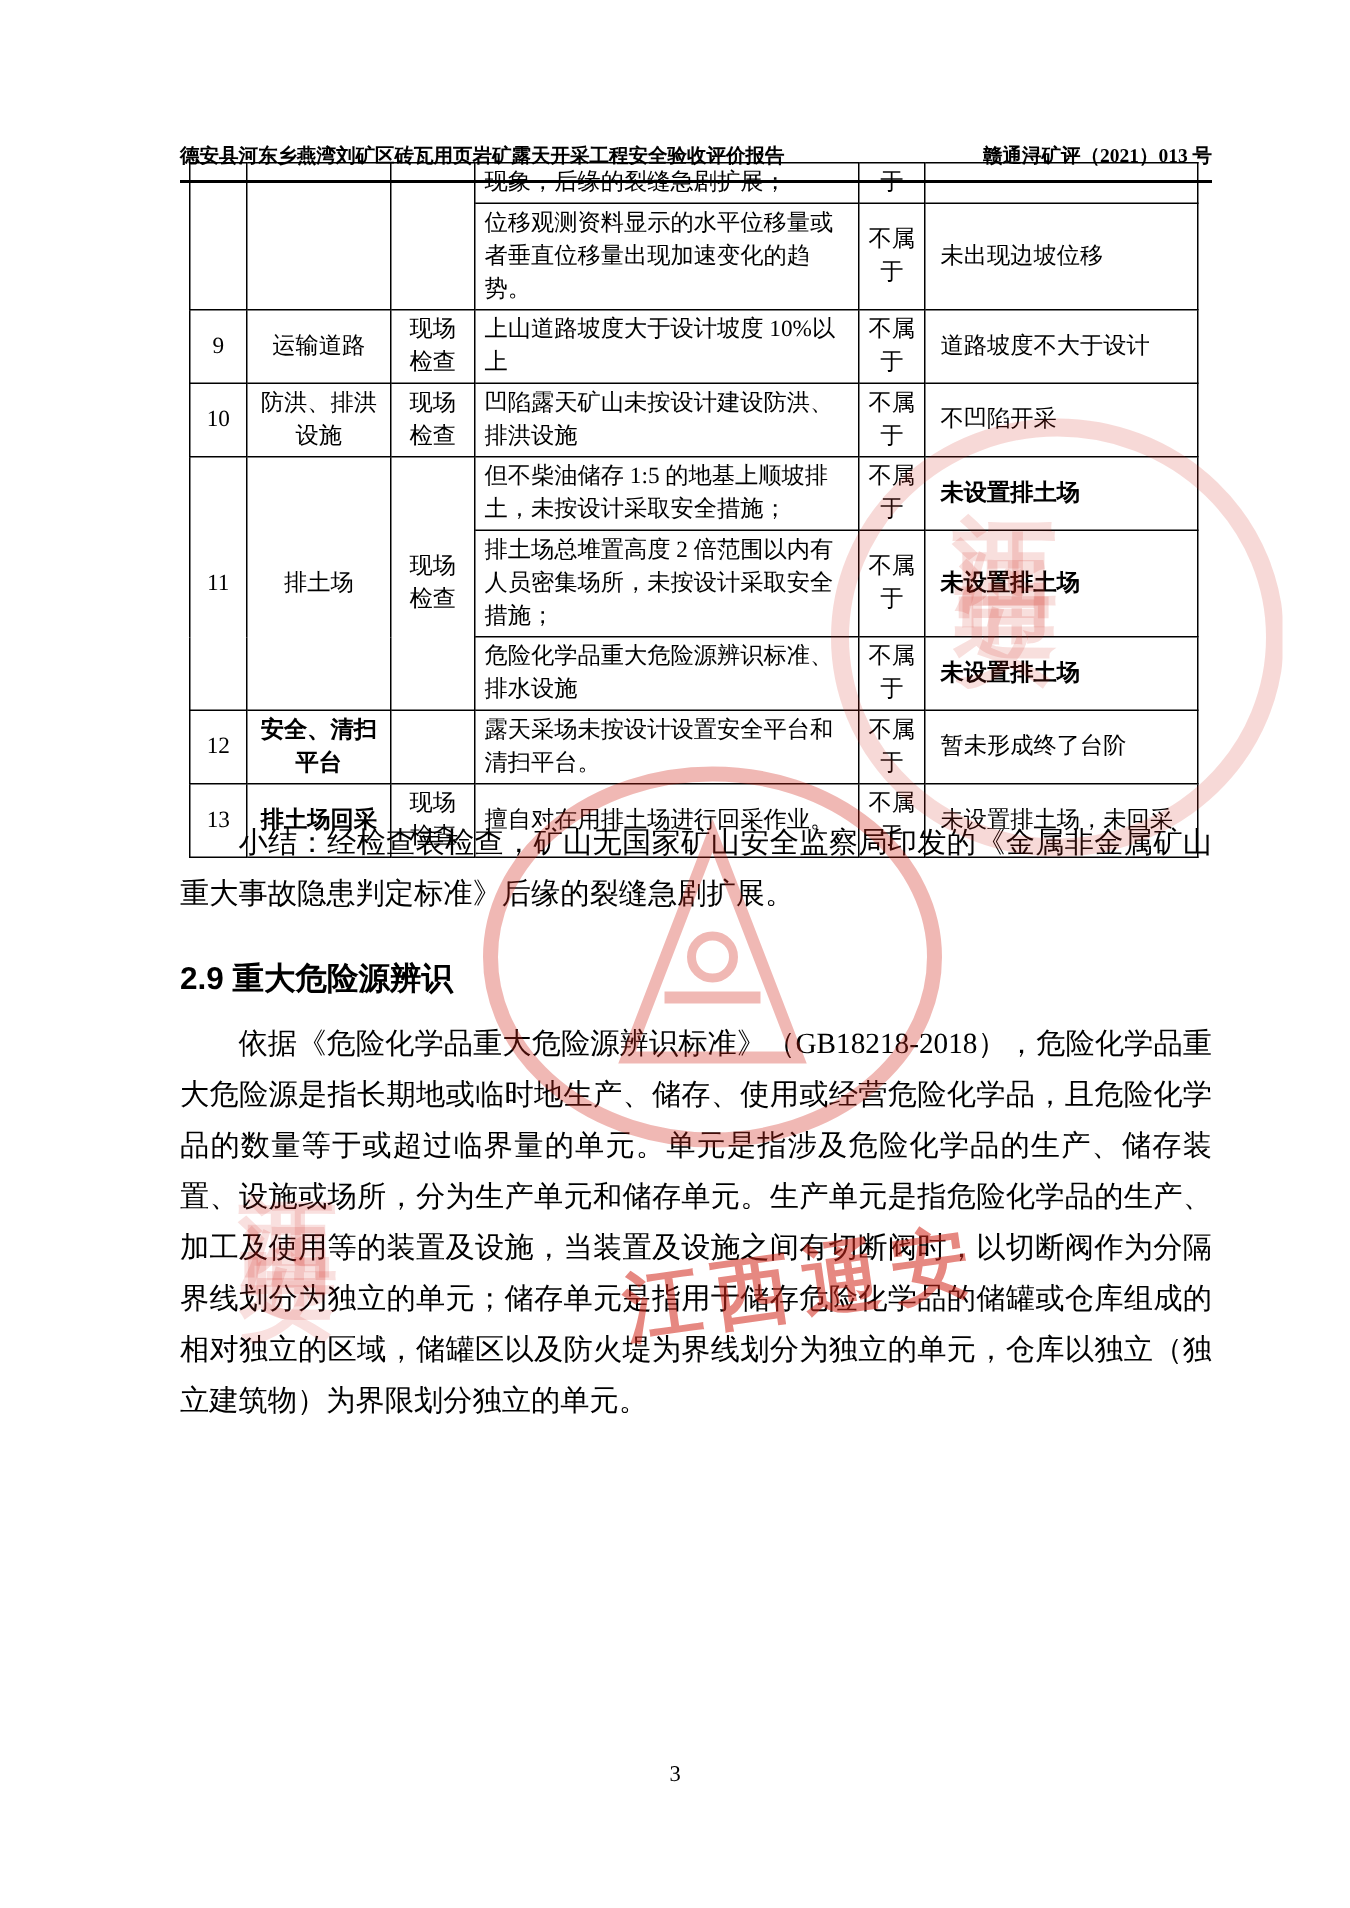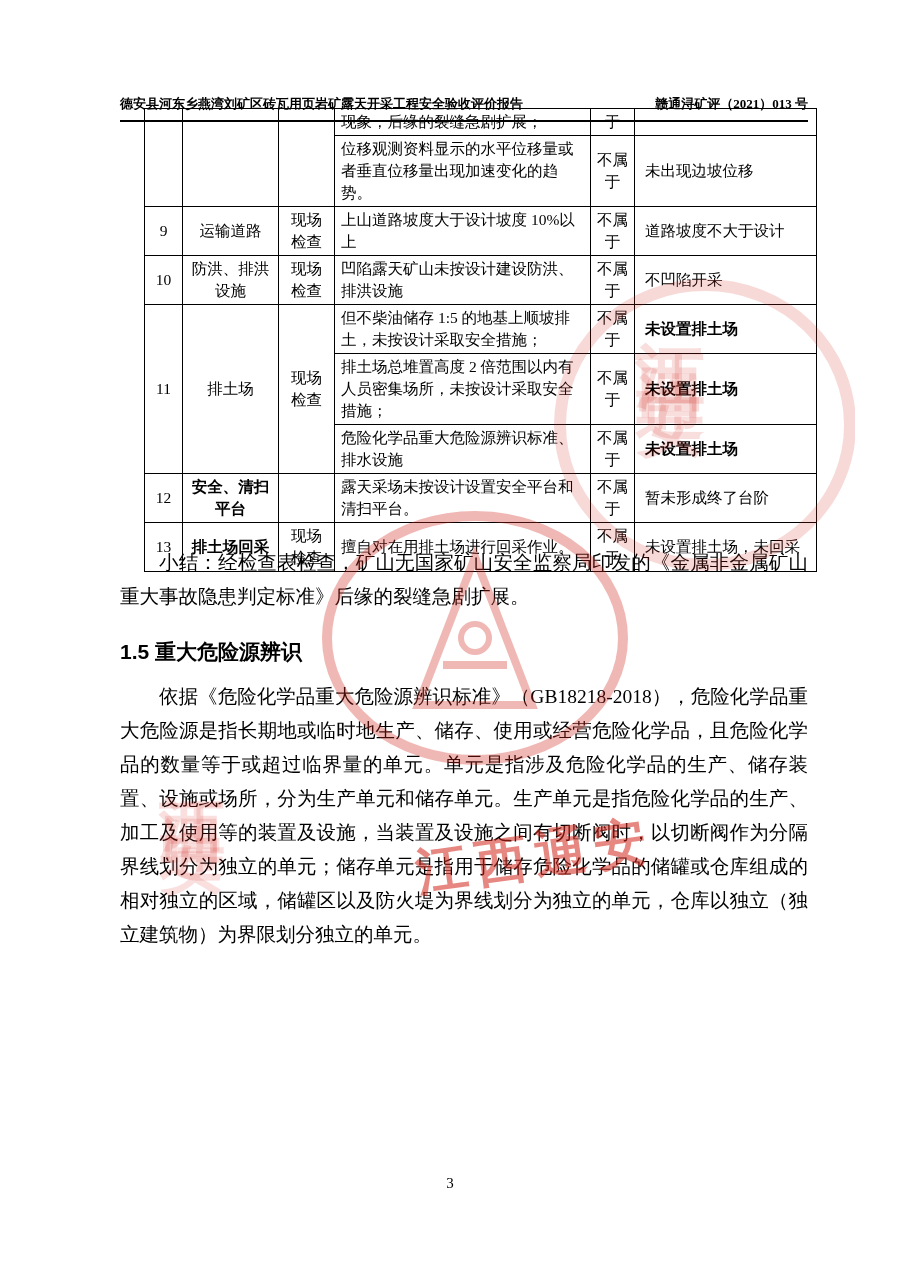--- a/index.html
+++ b/index.html
@@ -13,21 +13,21 @@
   .doc-header {
     position:absolute; top:64px; left:120px; width:688px;
     display:flex; justify-content:space-between; align-items:flex-end;
     font-size:13px; font-weight:bold; line-height:1.3;
     border-bottom:2px solid #000; padding-bottom:7px;
   }
   .doc-header .left  { white-space:nowrap; }
   .doc-header .right { white-space:nowrap;margin-top:32px; }
   
   table.check-table {
-    position:absolute; top:108px; left:144px;
+    position:absolute; top:108px; left:126px;
     border-collapse:collapse; table-layout:fixed; width:672px;
     font-size:15.5px; line-height:1.42;
   }
   .check-table td {
     border:1px solid #000; vertical-align:middle; text-align:center;
     padding:2px 2px; word-break:break-all; overflow:hidden;
   }
   .check-table td.content { text-align:left; padding:2px 6px; }
   .check-table td.method  { padding:2px 6px;margin-left:39px; }
   .check-table td.result  { text-align:left; padding:2px 10px; }
@@ -152,21 +152,21 @@
         <td class="method">现场检查</td>
         <td class="content">擅自对在用排土场进行回采作业。</td>
         <td class="status">不属于</td>
         <td class="result">未设置排土场，未回采</td>
       </tr>
     </tbody>
   </table>
 
   <div class="body-area">
     <p class="para">小结：经检查表检查，矿山无国家矿山安全监察局印发的《金属非金属矿山重大事故隐患判定标准》后缘的裂缝急剧扩展。</p>
-    <h2 class="section-heading">1.5 重大危险源辨识</h2>
+    <h2 class="section-heading">2.9 重大危险源辨识</h2>
     <p class="para">依据《危险化学品重大危险源辨识标准》（GB18218-2018），危险化学品重大危险源是指长期地或临时地生产、储存、使用或经营危险化学品，且危险化学品的数量等于或超过临界量的单元。单元是指涉及危险化学品的生产、储存装置、设施或场所，分为生产单元和储存单元。生产单元是指危险化学品的生产、加工及使用等的装置及设施，当装置及设施之间有切断阀时，以切断阀作为分隔界线划分为独立的单元；储存单元是指用于储存危险化学品的储罐或仓库组成的相对独立的区域，储罐区以及防火堤为界线划分为独立的单元，仓库以独立（独立建筑物）为界限划分独立的单元。</p>
   </div>
 
   <div class="page-number">3</div>
 
   <div class="watermark">
     <svg class="wm-seal" width="320" height="270" viewBox="0 0 320 270">
       <ellipse cx="160" cy="133" rx="148" ry="122" fill="none" stroke="#d12619" stroke-width="10"></ellipse>
       <path d="M160 52 L103 200 L217 200 Z" fill="none" stroke="#d12619" stroke-width="8"></path>
       <line x1="128" y1="160" x2="192" y2="160" stroke="#d12619" stroke-width="8"></line>

